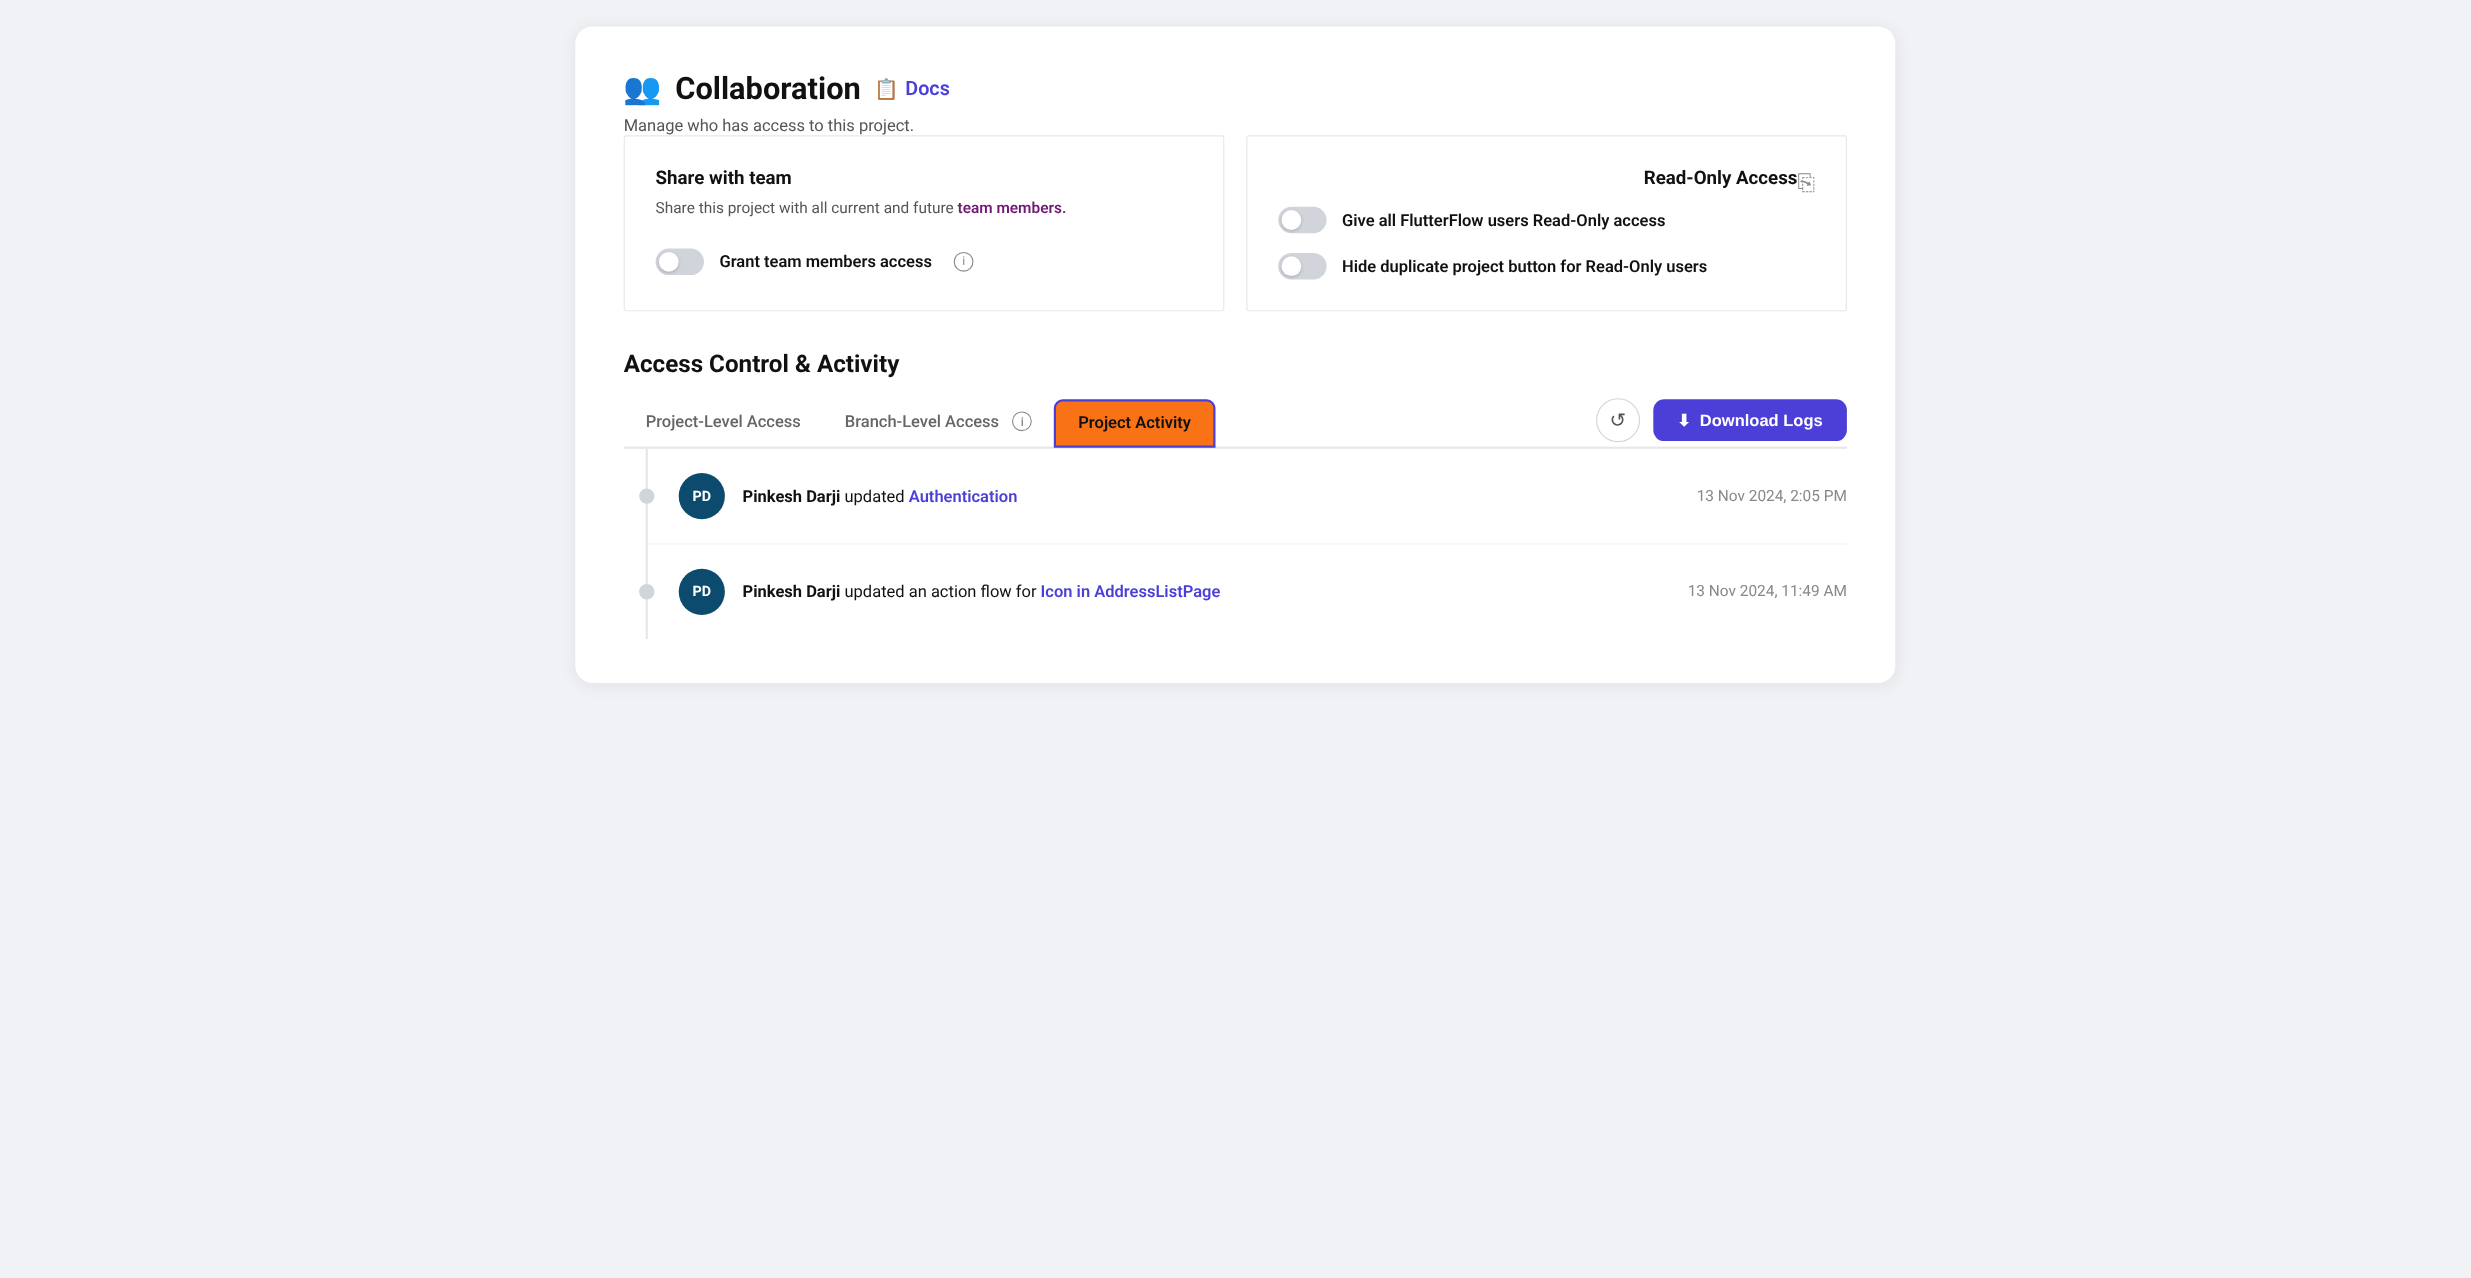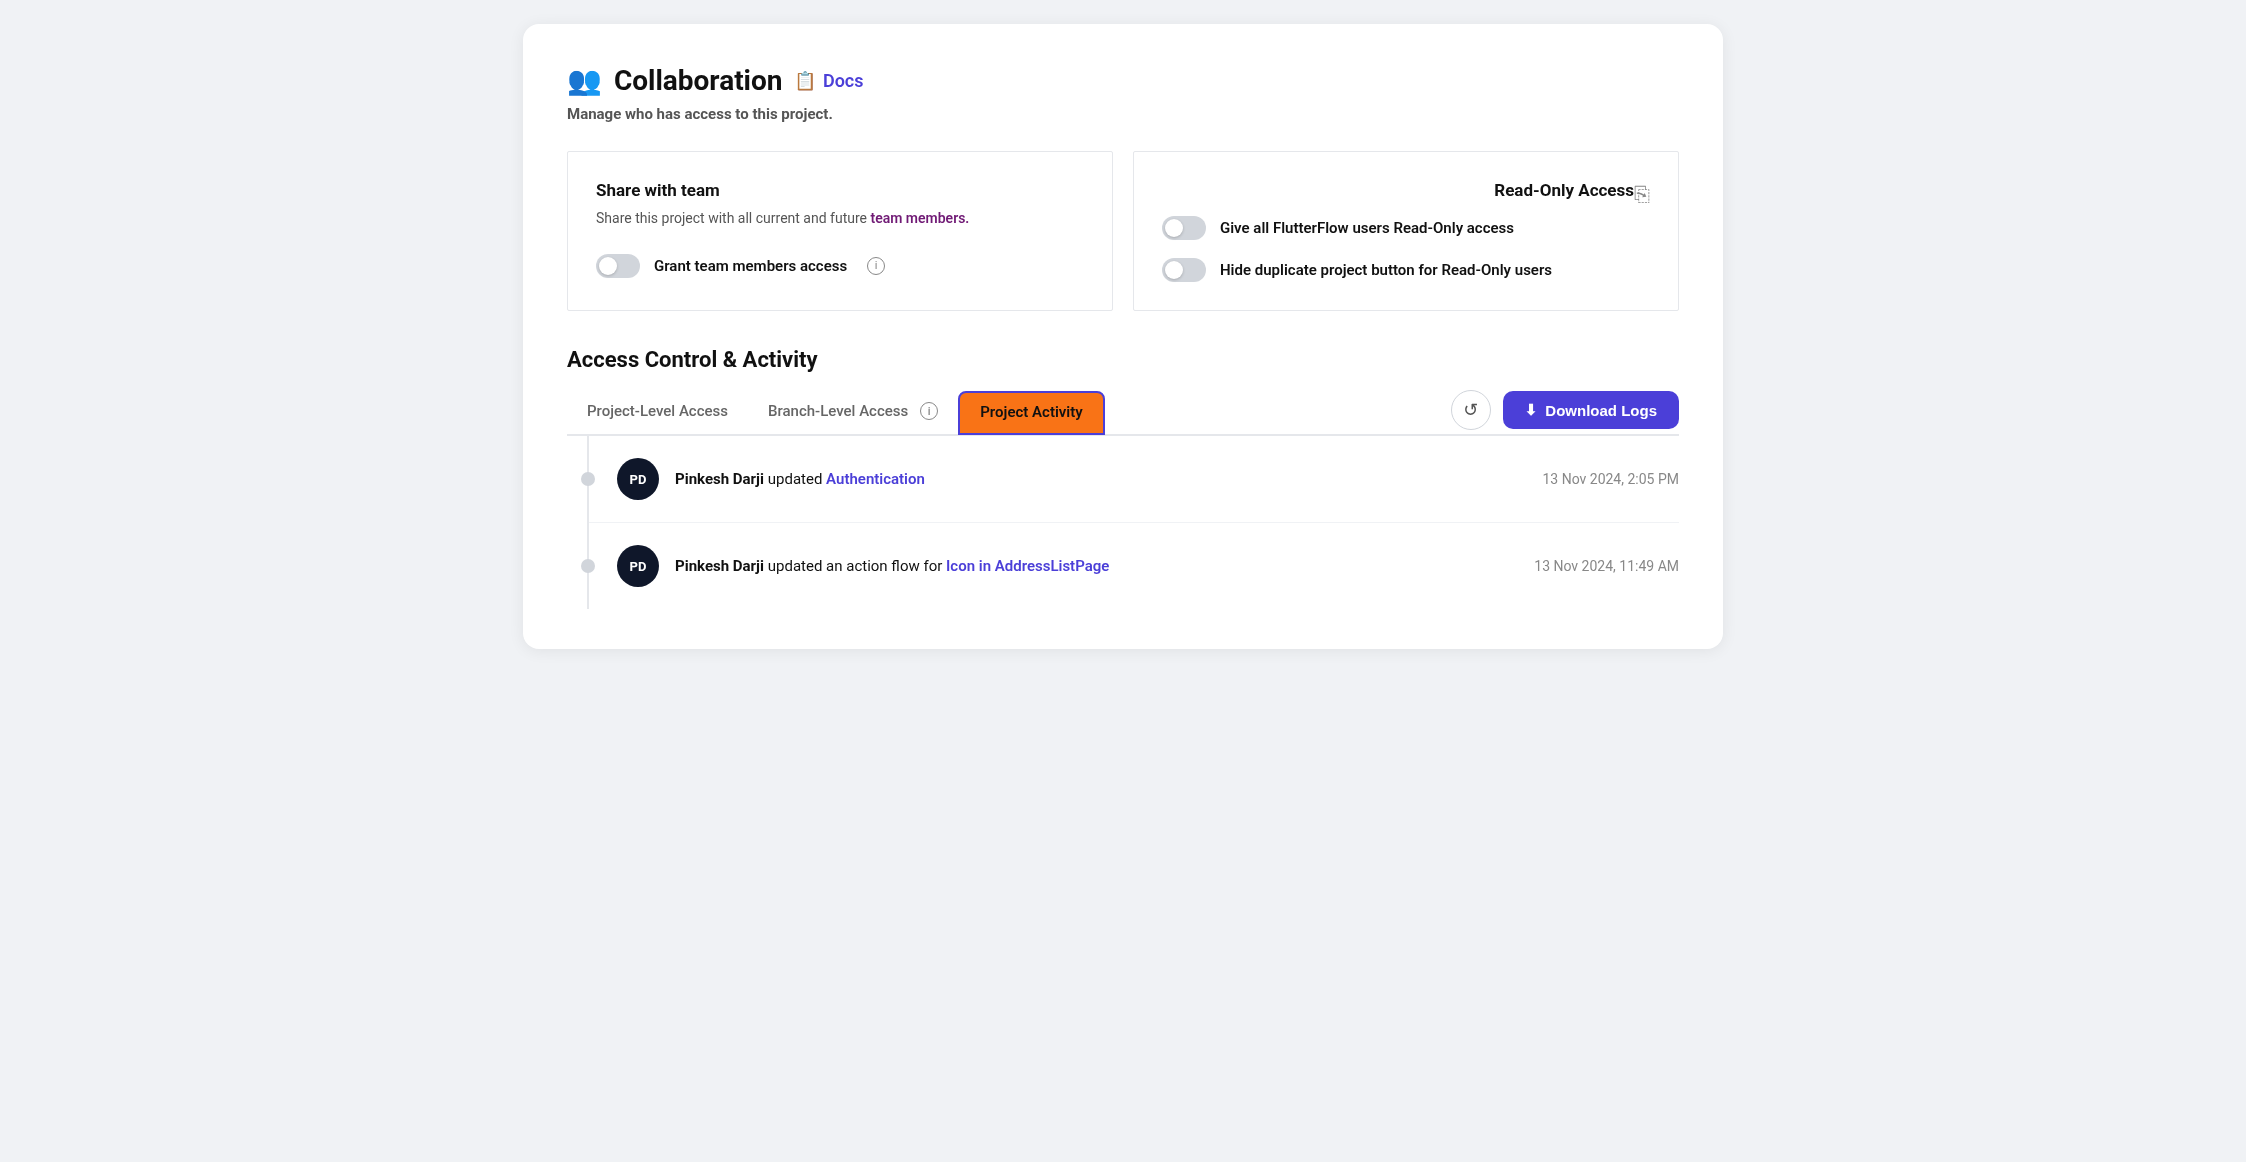--- a/index.html
+++ b/index.html
@@ -45,22 +45,20 @@
       font-weight: 600;
       cursor: pointer;
       text-decoration: none;
     }
     .docs-icon {
       font-size: 18px;
     }
     .page-subtitle {
       font-size: 15px;
       color: #555;
-      margin-bottom: 28px;
-      font-weight: bold;
     }
     
     .cards-row {
       display: grid;
       grid-template-columns: 1fr 1fr;
       gap: 20px;
       margin-bottom: 36px;
     }
     .card {
       border: 1.5px solid #e5e7eb;
@@ -237,21 +235,21 @@
     }
     .activity-left {
       display: flex;
       align-items: center;
       gap: 16px;
     }
     .avatar {
       width: 42px;
       height: 42px;
       border-radius: 50%;
-      background: #0f172a;
+      background: #0c4a6e;
       display: flex;
       align-items: center;
       justify-content: center;
       color: #fff;
       font-size: 13px;
       font-weight: 700;
       flex-shrink: 0;
     }
     .activity-text {
       font-size: 15px;

